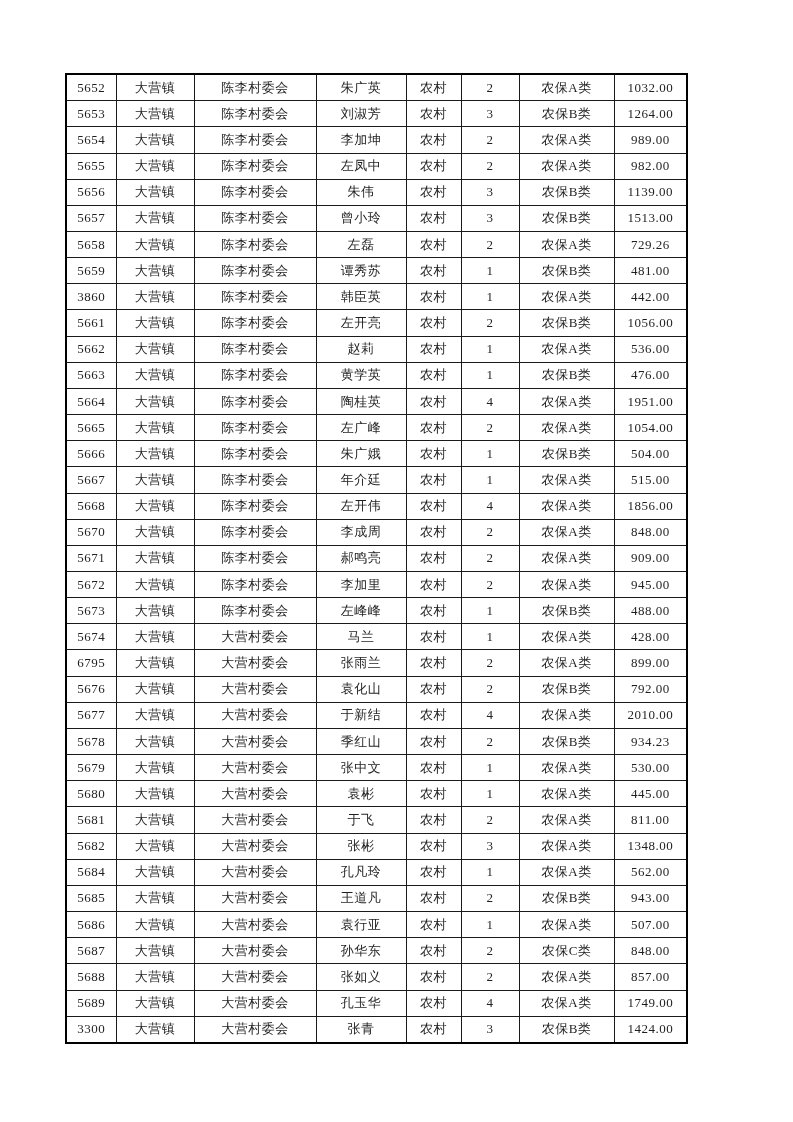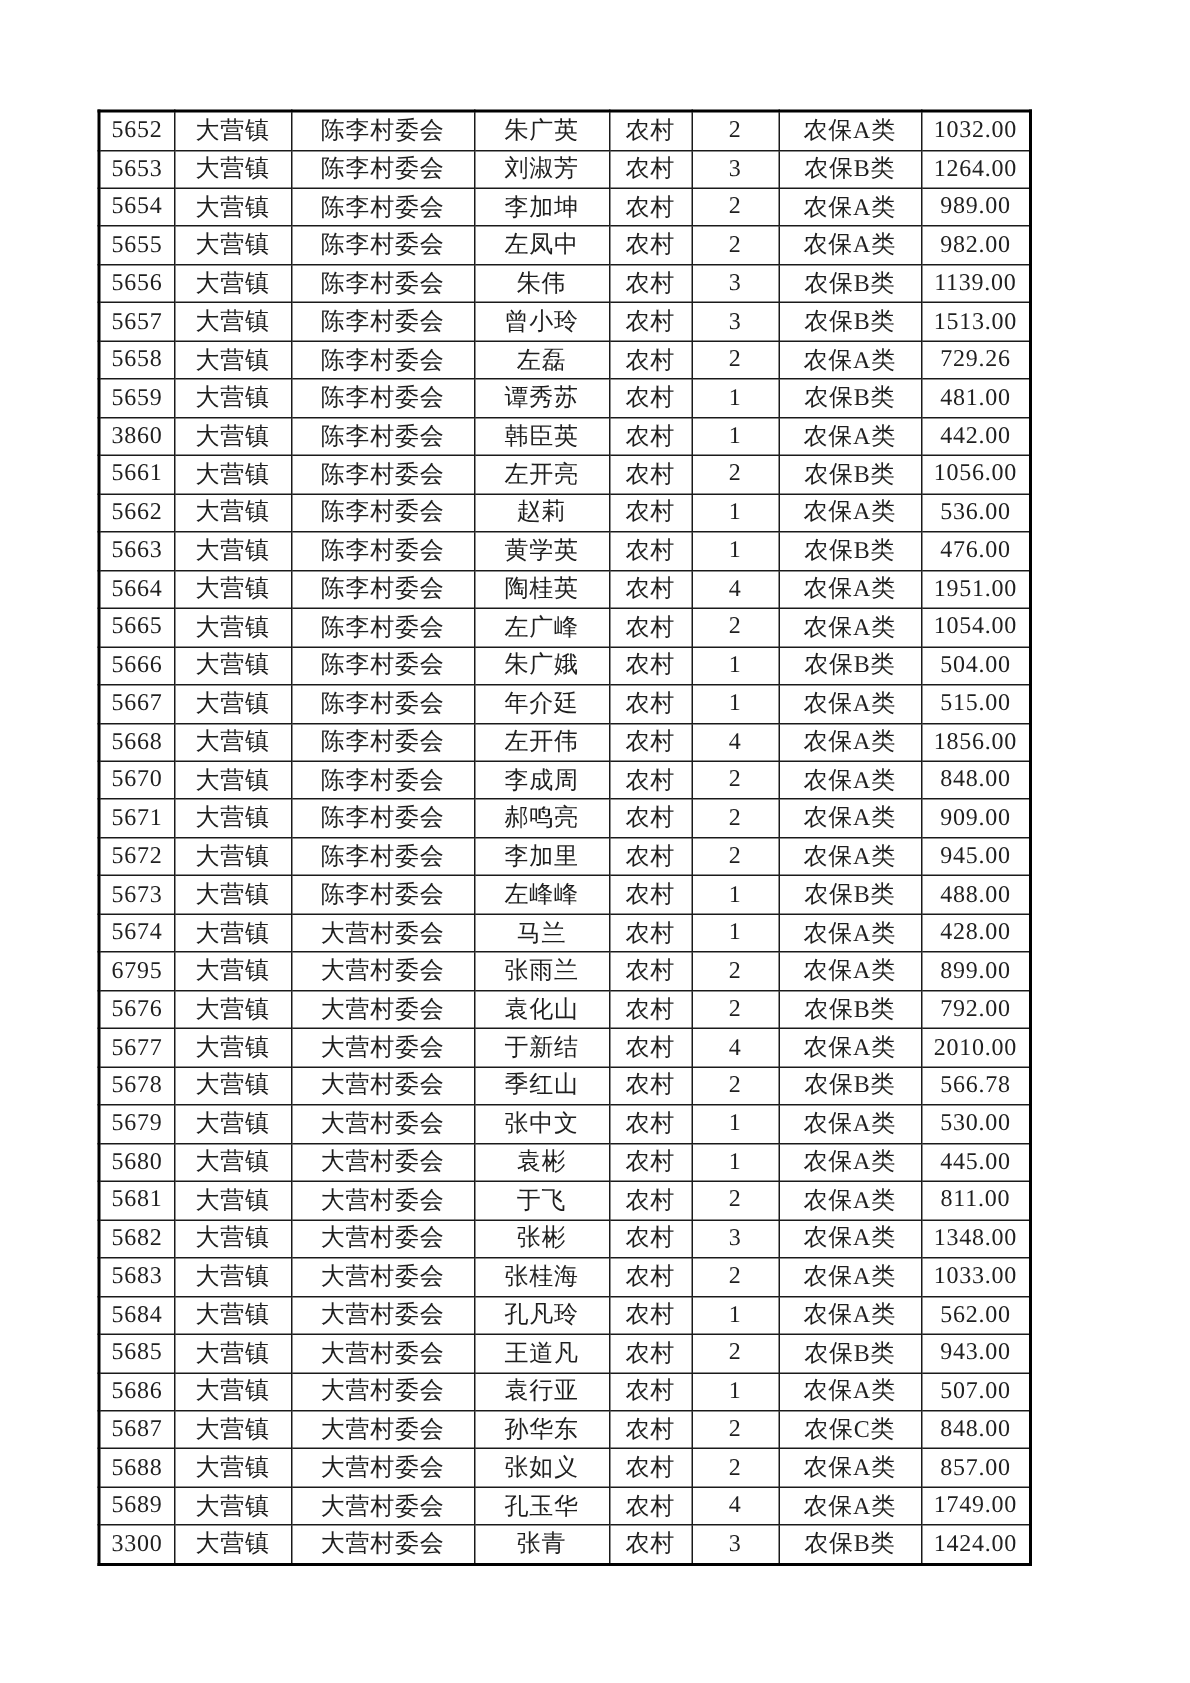--- a/index.html
+++ b/index.html
@@ -16,21 +16,21 @@
     font-family: "Liberation Serif", "DejaVu Serif", serif;
   }
   table.roster {
     position: absolute;
     left: 65px;
     top: 73px;
     width: 621px;
     height: 971px;
     border-collapse: collapse;
     table-layout: fixed;
-    font-size: 16px;
+    font-size: 13px;
     color: #1f1f1f;
   }
   table.roster td {
     border: 1px solid #1a1a1a;
     text-align: center;
     vertical-align: middle;
     padding: 0 2px;
     height: 23px;
     white-space: nowrap;
     overflow: hidden;
@@ -321,21 +321,21 @@
           <td data-name="cell-amount">2010.00</td>
         </tr>
         <tr data-name="table-row">
           <td data-name="cell-id">5678</td>
           <td data-name="cell-town">大营镇</td>
           <td data-name="cell-village">大营村委会</td>
           <td data-name="cell-name">季红山</td>
           <td data-name="cell-residence">农村</td>
           <td data-name="cell-count">2</td>
           <td data-name="cell-category">农保B类</td>
-          <td data-name="cell-amount">566.78</td>
+          <td data-name="cell-amount">934.23</td>
         </tr>
         <tr data-name="table-row">
           <td data-name="cell-id">5679</td>
           <td data-name="cell-town">大营镇</td>
           <td data-name="cell-village">大营村委会</td>
           <td data-name="cell-name">张中文</td>
           <td data-name="cell-residence">农村</td>
           <td data-name="cell-count">1</td>
           <td data-name="cell-category">农保A类</td>
           <td data-name="cell-amount">530.00</td>
@@ -362,30 +362,20 @@
         </tr>
         <tr data-name="table-row">
           <td data-name="cell-id">5682</td>
           <td data-name="cell-town">大营镇</td>
           <td data-name="cell-village">大营村委会</td>
           <td data-name="cell-name">张彬</td>
           <td data-name="cell-residence">农村</td>
           <td data-name="cell-count">3</td>
           <td data-name="cell-category">农保A类</td>
           <td data-name="cell-amount">1348.00</td>
-        </tr>
-        <tr data-name="table-row">
-          <td data-name="cell-id">5683</td>
-          <td data-name="cell-town">大营镇</td>
-          <td data-name="cell-village">大营村委会</td>
-          <td data-name="cell-name">张桂海</td>
-          <td data-name="cell-residence">农村</td>
-          <td data-name="cell-count">2</td>
-          <td data-name="cell-category">农保A类</td>
-          <td data-name="cell-amount">1033.00</td>
         </tr>
         <tr data-name="table-row">
           <td data-name="cell-id">5684</td>
           <td data-name="cell-town">大营镇</td>
           <td data-name="cell-village">大营村委会</td>
           <td data-name="cell-name">孔凡玲</td>
           <td data-name="cell-residence">农村</td>
           <td data-name="cell-count">1</td>
           <td data-name="cell-category">农保A类</td>
           <td data-name="cell-amount">562.00</td>

